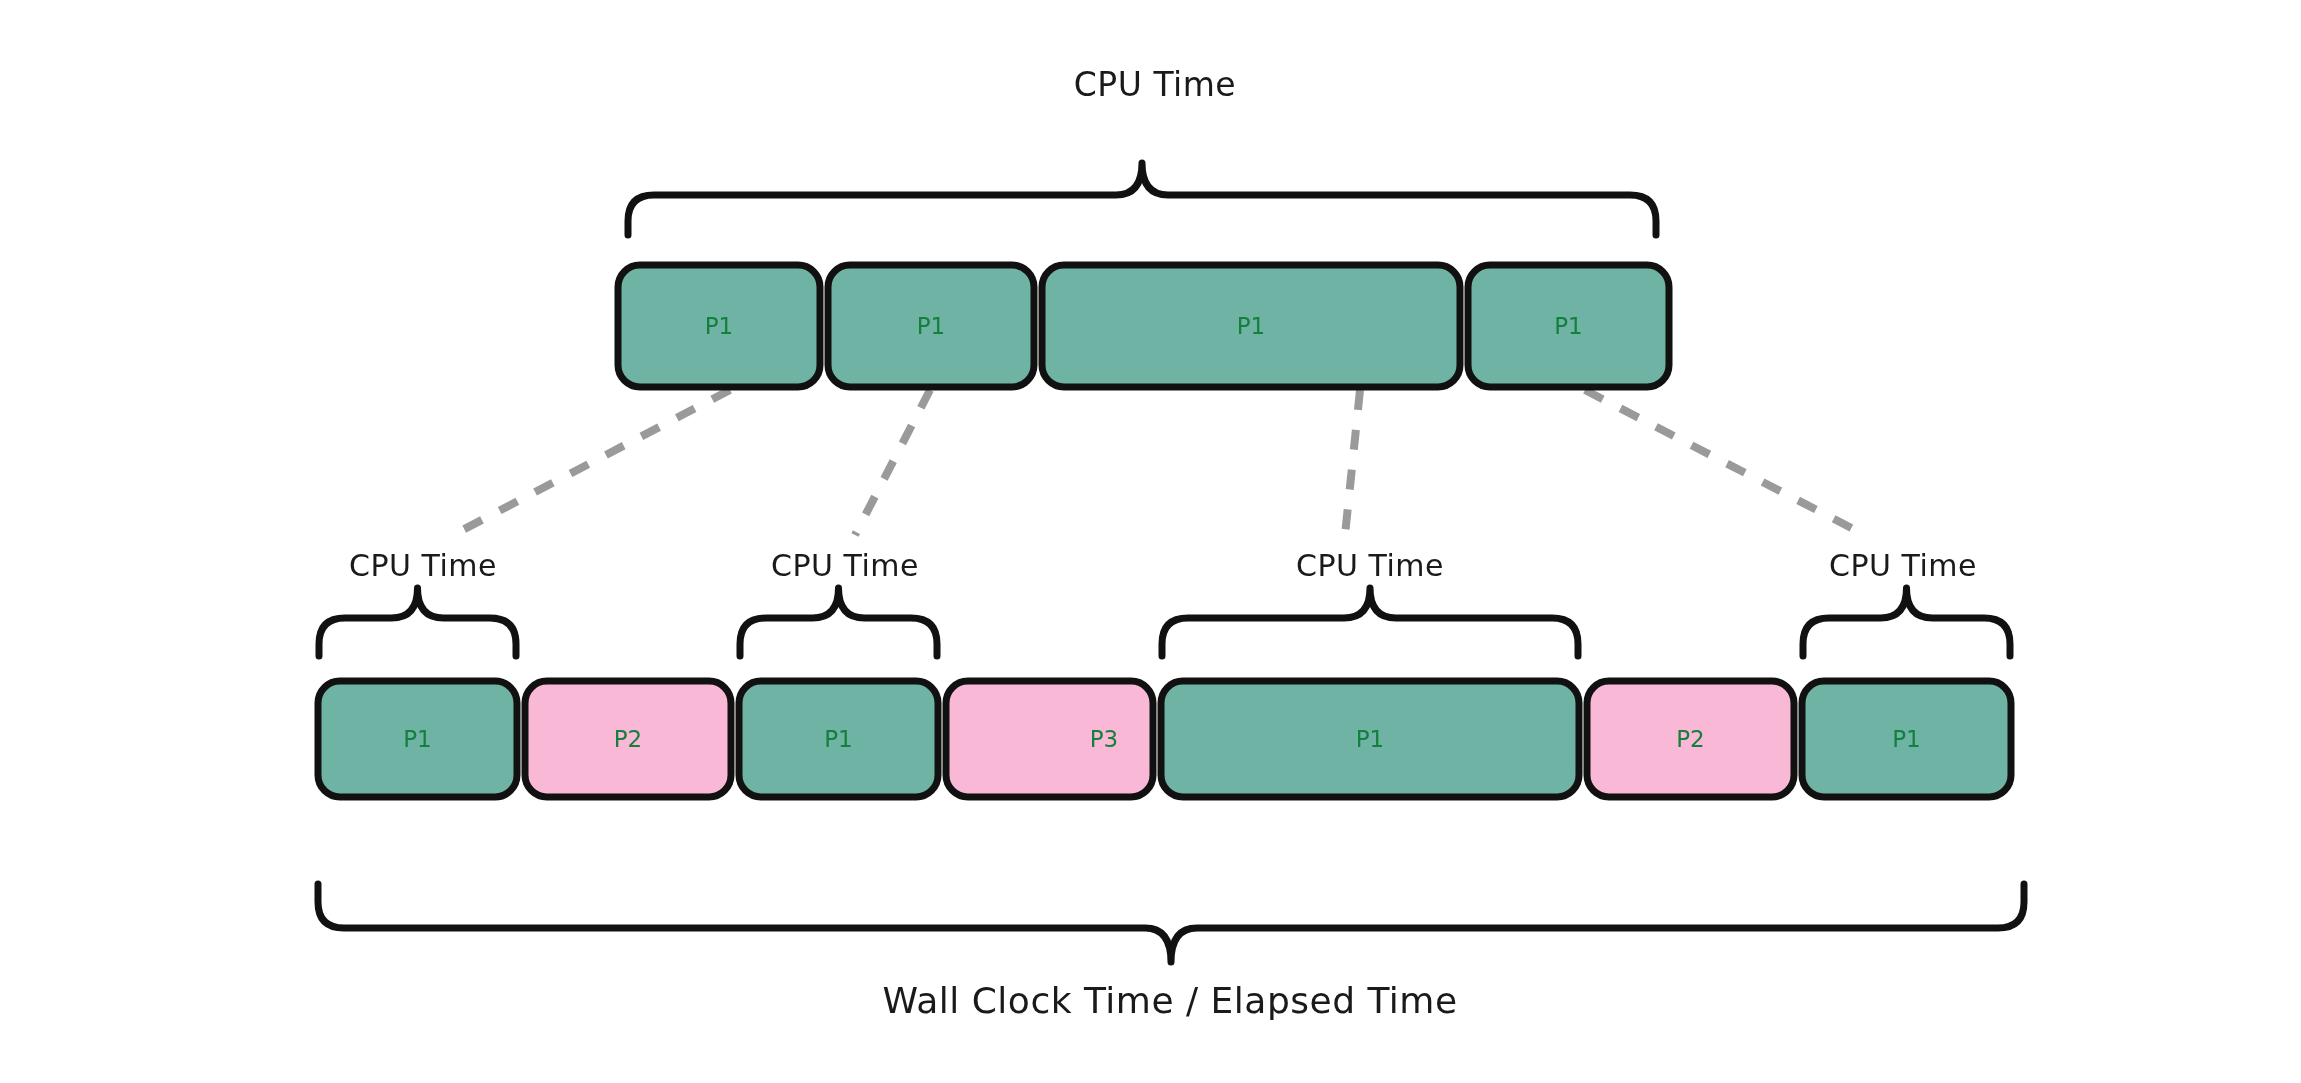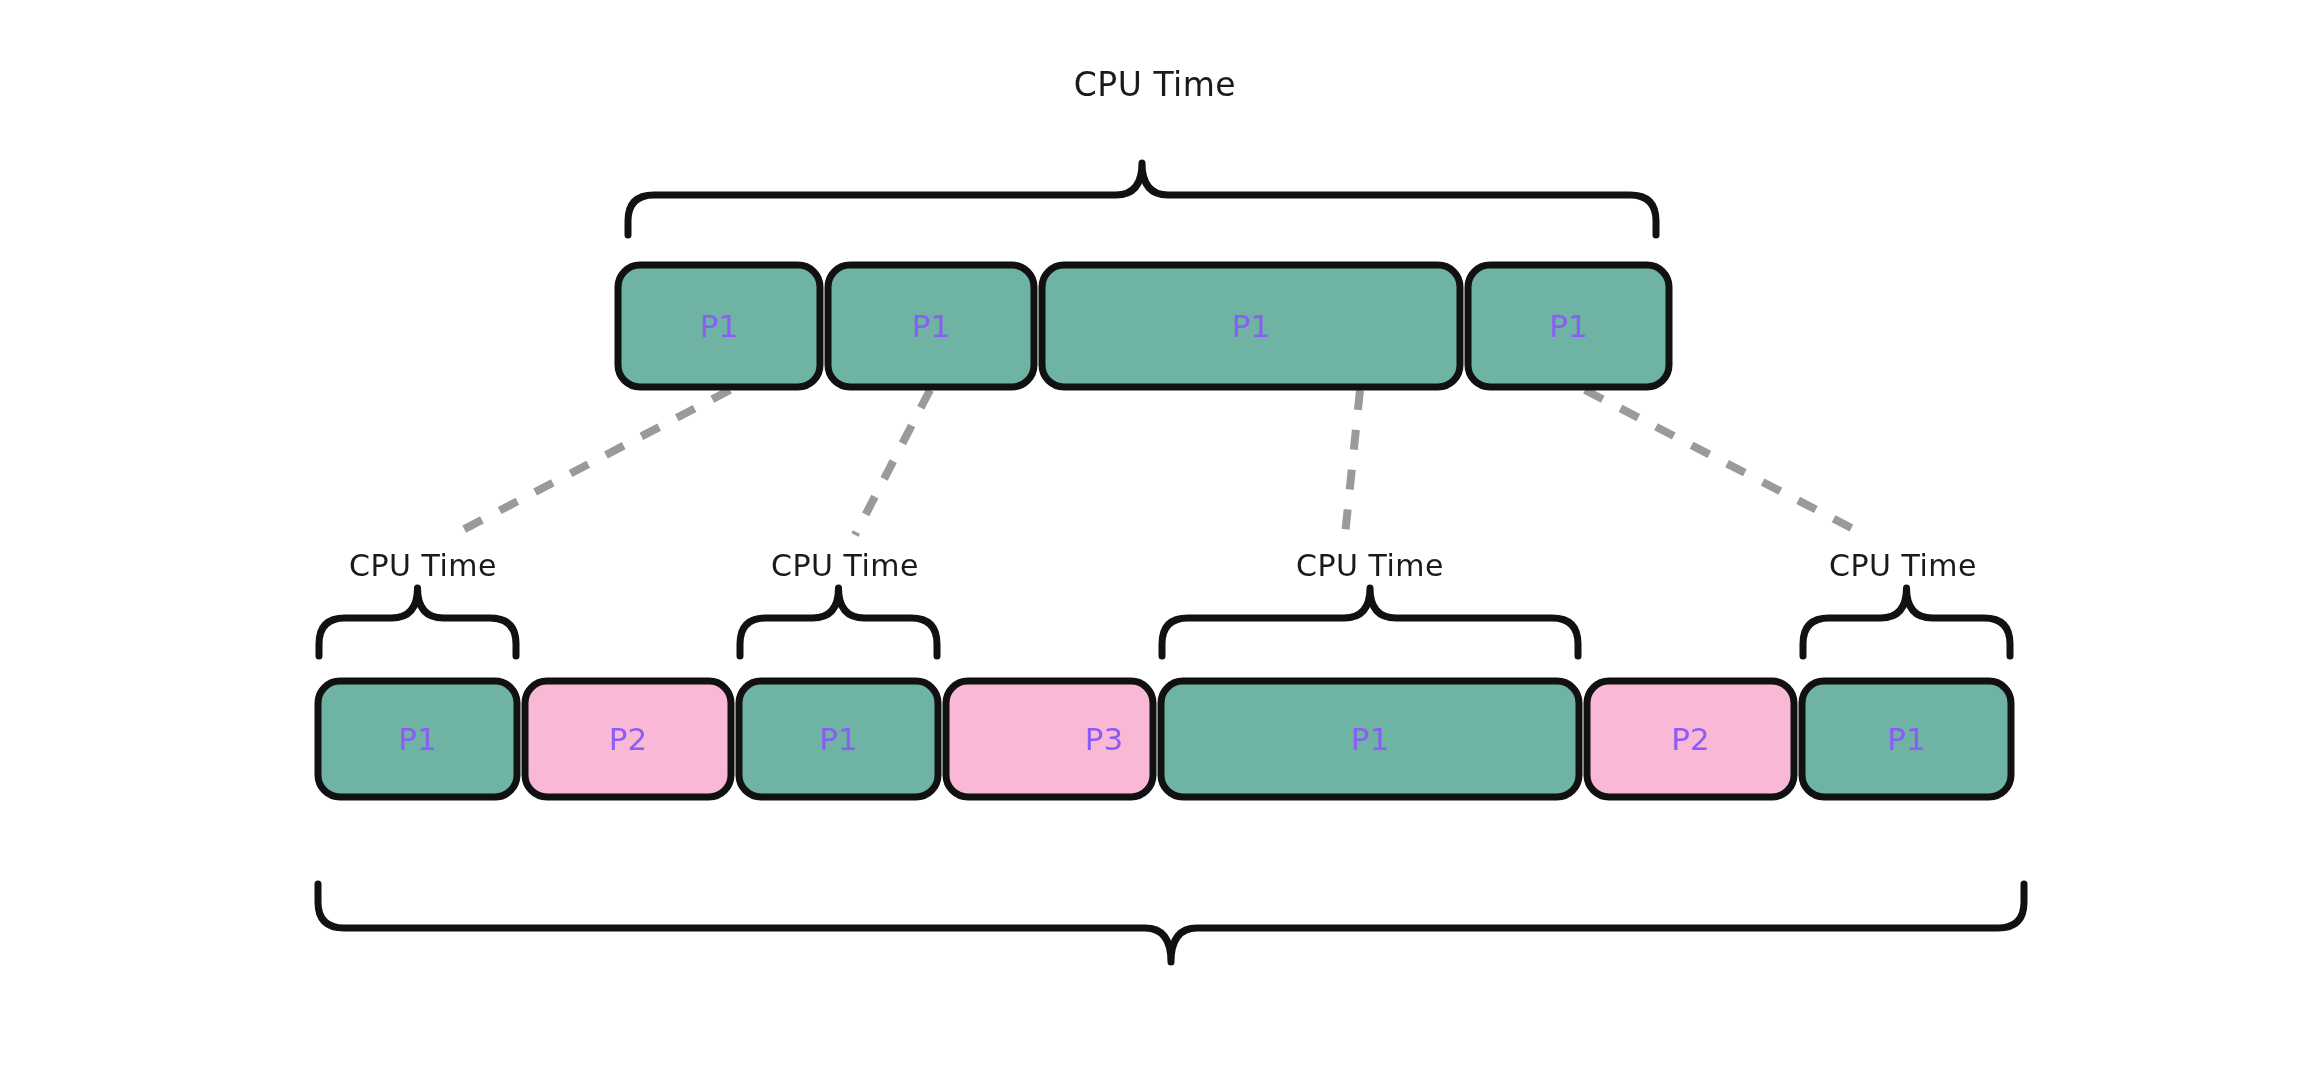--- a/index.html
+++ b/index.html
@@ -35,22 +35,22 @@
   }
   .lbl-sub {
     font-size: 30px;
   }
   .lbl-caption {
     font-size: 36px;
   }
   .blk-text {
     position: absolute;
     font-family: "DejaVu Sans", sans-serif;
-    font-size: 31px;
-    color: #8b5cf6;
+    font-size: 23px;
+    color: #15803d;
     transform: translate(-50%, -50%);
     white-space: nowrap;
     pointer-events: none;
   }
 </style>
 </head>
 <body>
 
 <div id="stage">
   <svg id="canvas" width="2301" height="1083" viewBox="0 0 2301 1083">
@@ -80,20 +80,21 @@
         <rect x="739" y="681" width="199" height="116" rx="22" ry="22" fill="#6fb3a4" stroke="#111111" stroke-width="7" stroke-linejoin="round"></rect>
         <rect x="946" y="681" width="207" height="116" rx="22" ry="22" fill="#f9b8d6" stroke="#111111" stroke-width="7" stroke-linejoin="round"></rect>
         <rect x="1161" y="681" width="418" height="116" rx="22" ry="22" fill="#6fb3a4" stroke="#111111" stroke-width="7" stroke-linejoin="round"></rect>
         <rect x="1587" y="681" width="207" height="116" rx="22" ry="22" fill="#f9b8d6" stroke="#111111" stroke-width="7" stroke-linejoin="round"></rect>
         <rect x="1802" y="681" width="209" height="116" rx="22" ry="22" fill="#6fb3a4" stroke="#111111" stroke-width="7" stroke-linejoin="round"></rect>
       </g>
   </svg>
 
   <div class="lbl lbl-title" id="title-el" style="left: 1155px; top: 84px;">CPU Time</div>
 
+  <div class="lbl lbl-caption" id="caption-el" style="left: 1170px; top: 1000px;">Wall Clock Time / Elapsed Time</div>
 
   <div id="sublabels">
       <div class="lbl lbl-sub" style="left: 423px; top: 565px;">CPU Time</div>
       <div class="lbl lbl-sub" style="left: 845px; top: 565px;">CPU Time</div>
       <div class="lbl lbl-sub" style="left: 1370px; top: 565px;">CPU Time</div>
       <div class="lbl lbl-sub" style="left: 1903px; top: 565px;">CPU Time</div>
     </div>
   <div id="blocktexts">
       <div class="blk-text" style="left: 719px; top: 326px;">P1</div>
       <div class="blk-text" style="left: 931px; top: 326px;">P1</div>

